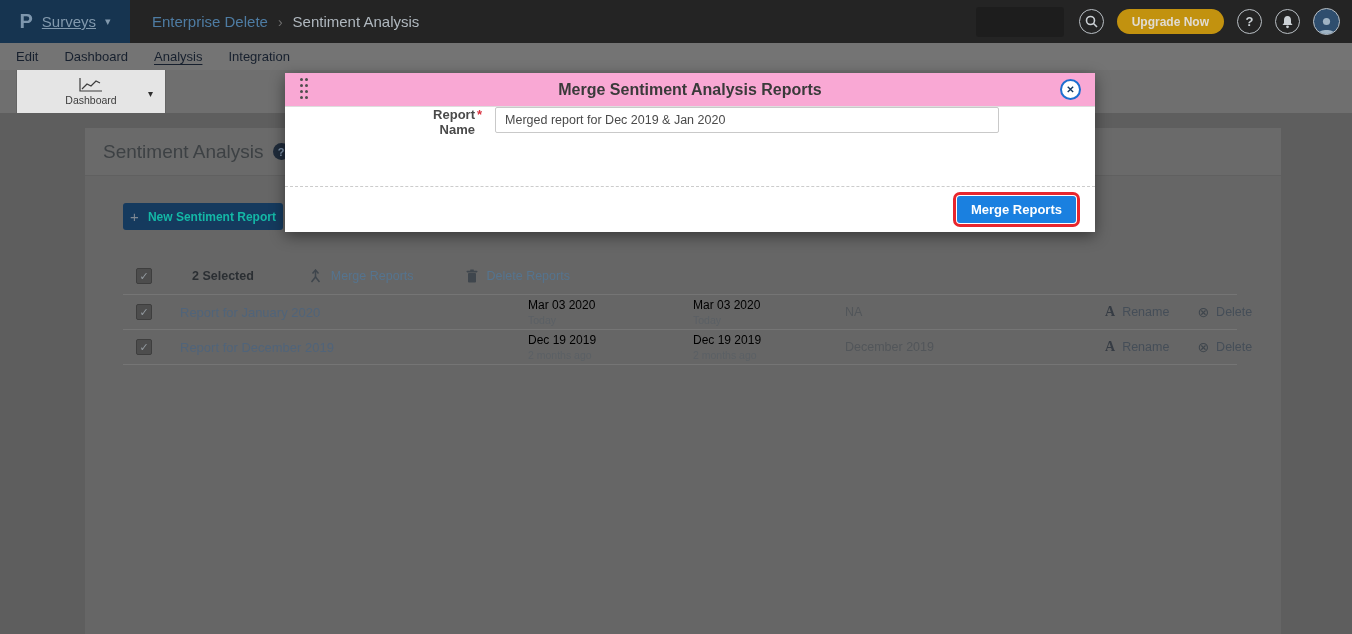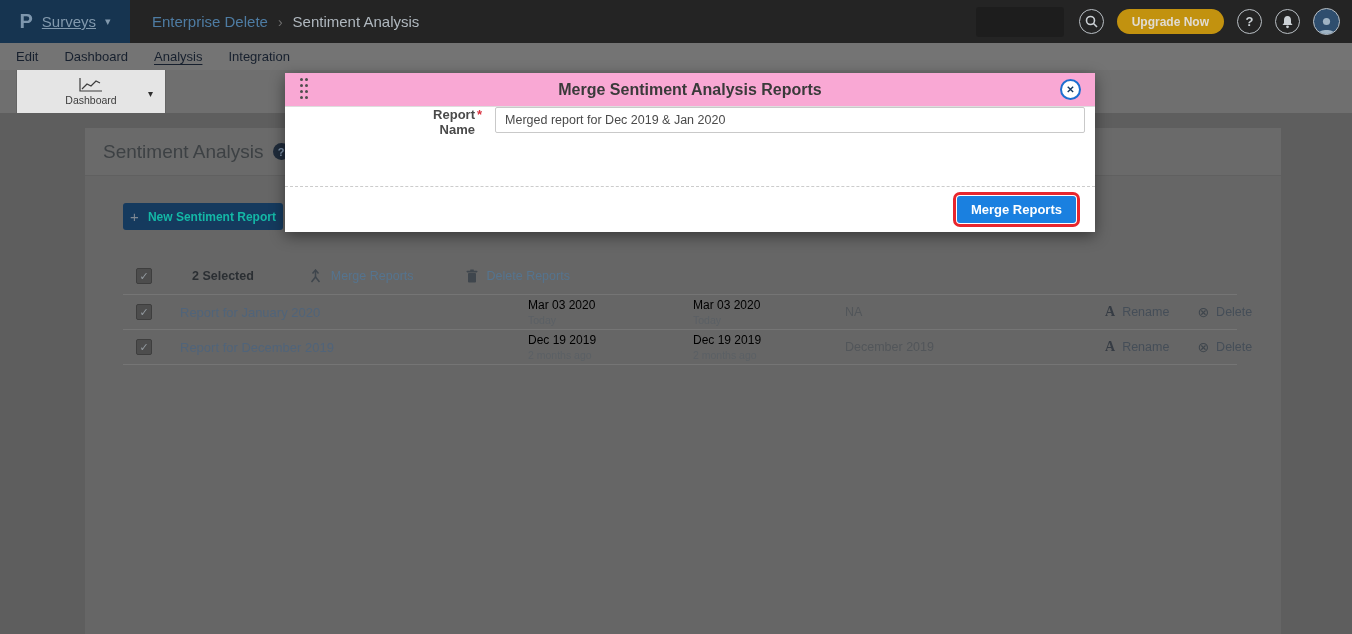--- a/index.html
+++ b/index.html
@@ -68,21 +68,21 @@
   
   .modal { position:absolute; left:285px; top:73px; width:810px; height:159px; background:#ffffff; box-shadow:0 4px 14px rgba(0,0,0,0.45); }
   .modal-header { height:34px; background:#f9a8d4; border-bottom:1px solid #dedede; display:flex; align-items:center; position:relative; }
   .drag-handle { margin-left:15px; display:grid; grid-template-columns:repeat(2,4px); grid-auto-rows:5px; gap:1px; cursor:move; }
   .drag-handle span { width:3px; height:3px; border-radius:50%; background:#4f4f4f; }
   .modal-title { position:absolute; left:0; right:0; text-align:center; font-size:16px; font-weight:bold; color:#3a3a3a; }
   .modal-close { position:absolute; right:14px; top:6px; width:21px; height:21px; border-radius:50%; border:2px solid #1c6fd0; background:#fff; color:#10365f; font-size:10px; font-weight:bold; display:flex; align-items:center; justify-content:center; cursor:pointer; }
   .modal-body { height:79px; display:flex; align-items:flex-start; padding-left:110px; }
   .field-label { width:80px; text-align:right; font-size:13px; font-weight:bold; color:#4a4a4a; }
   .req { color:#d9303e; margin-left:2px; font-weight:bold; font-size:13px; }
-  .field-input { margin-left:13px; width:590px; height:26px; border:1px solid #c9c9c9; border-radius:2px; font-size:12.5px; color:#4a4a4a; padding:0 9px; font-family:"Liberation Sans",sans-serif; }
+  .field-input { margin-left:13px; width:504px; height:26px; border:1px solid #c9c9c9; border-radius:2px; font-size:12.5px; color:#4a4a4a; padding:0 9px; font-family:"Liberation Sans",sans-serif; }
   .modal-footer { border-top:1px dashed #cccccc; height:45px; display:flex; align-items:center; justify-content:flex-end; padding-right:19px; }
   .merge-btn { height:27px; padding:0 14px; background:#1a80e0; border:none; border-radius:3px; color:#ffffff; font-size:13px; font-weight:bold; font-family:"Liberation Sans",sans-serif; cursor:pointer; outline:3px solid #e8262d; outline-offset:1px; }
 
   svg { display:block; }
 </style>
 </head>
 <body>
 
 <div class="topbar">
   <div class="surveys-box">

